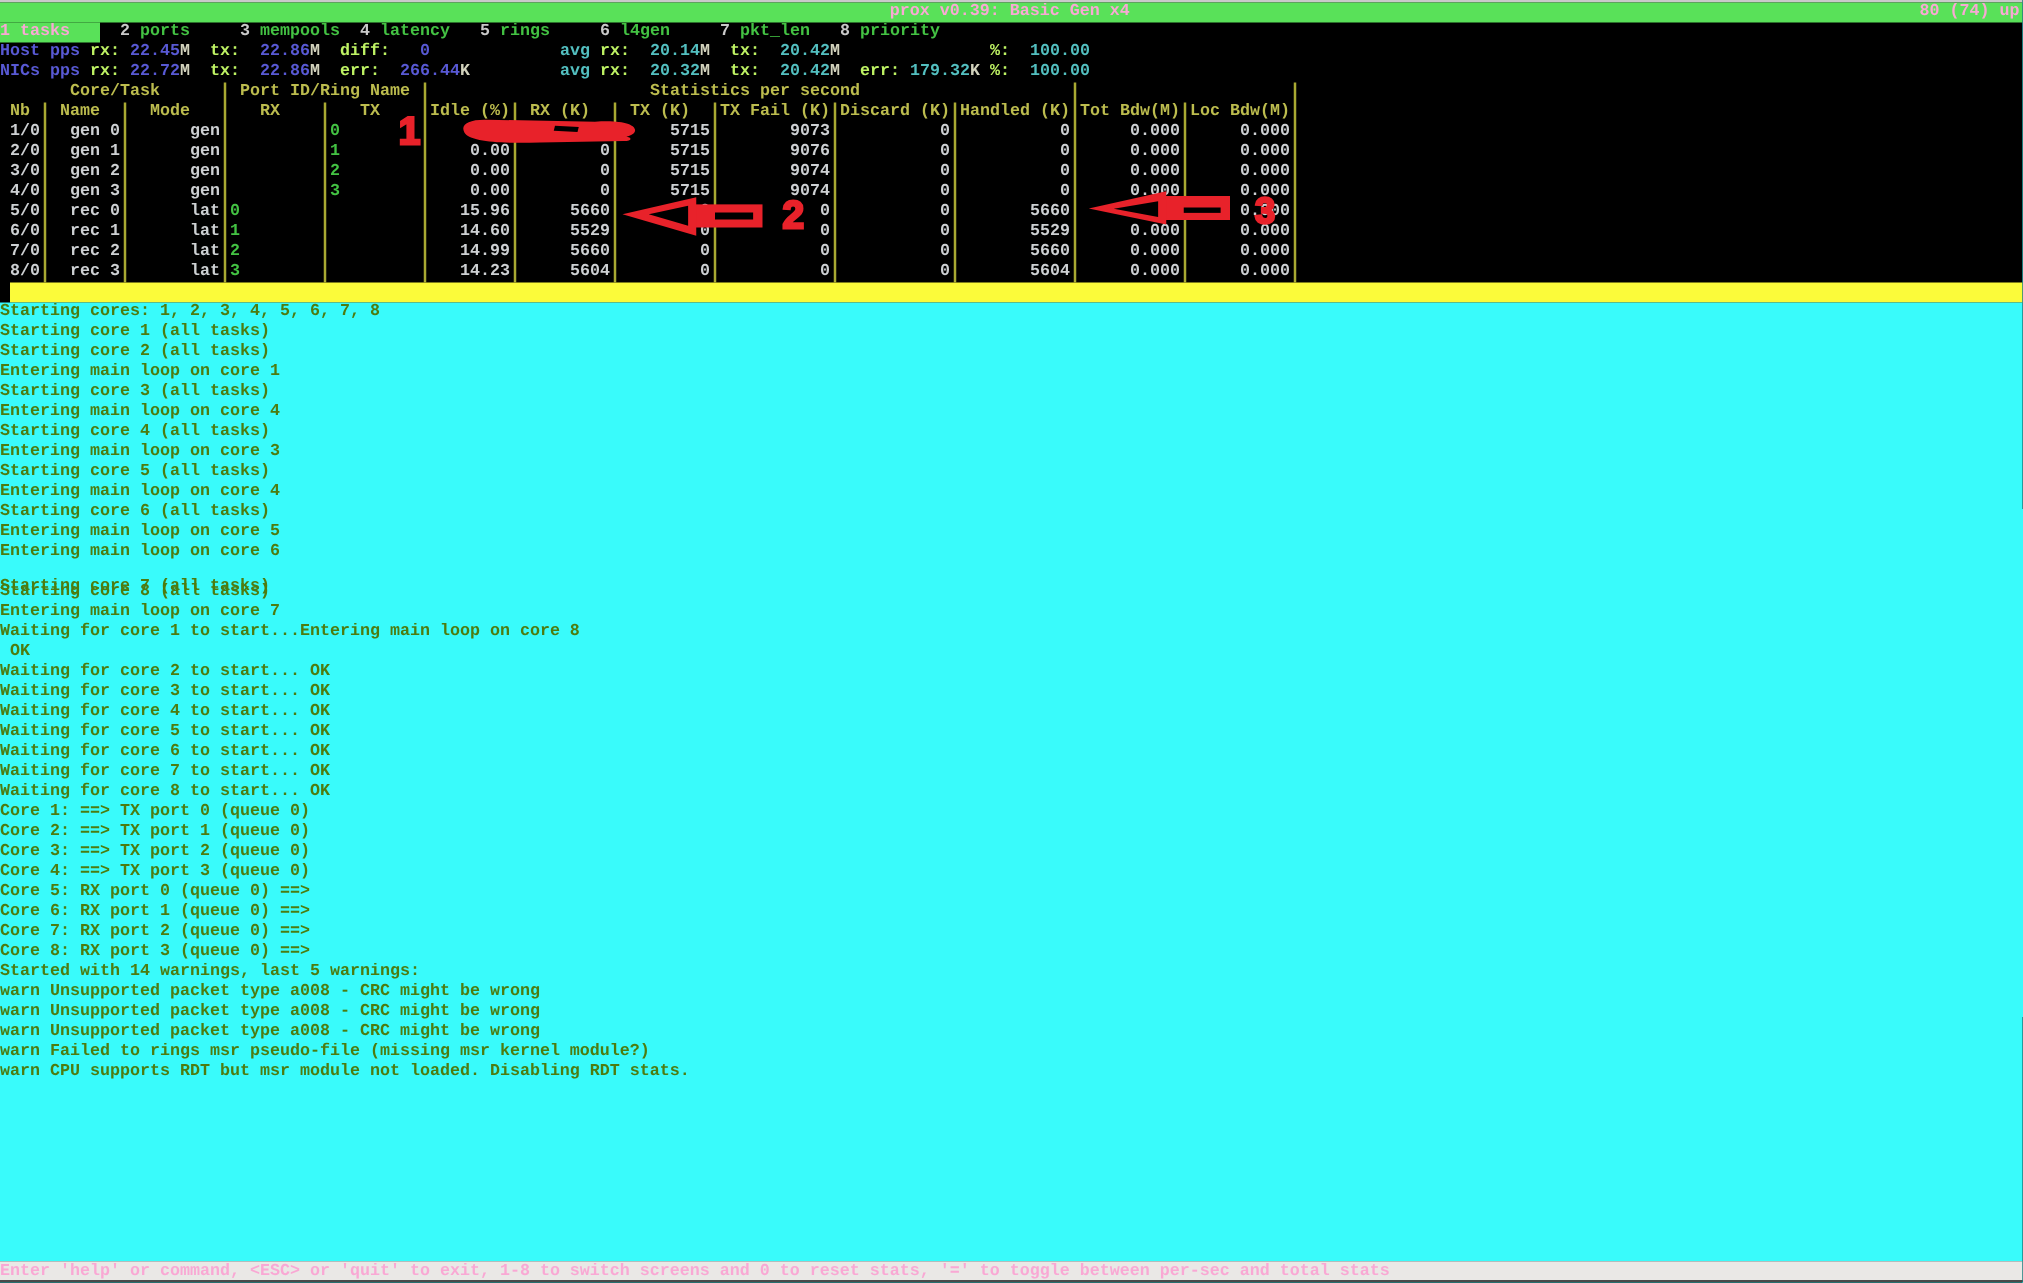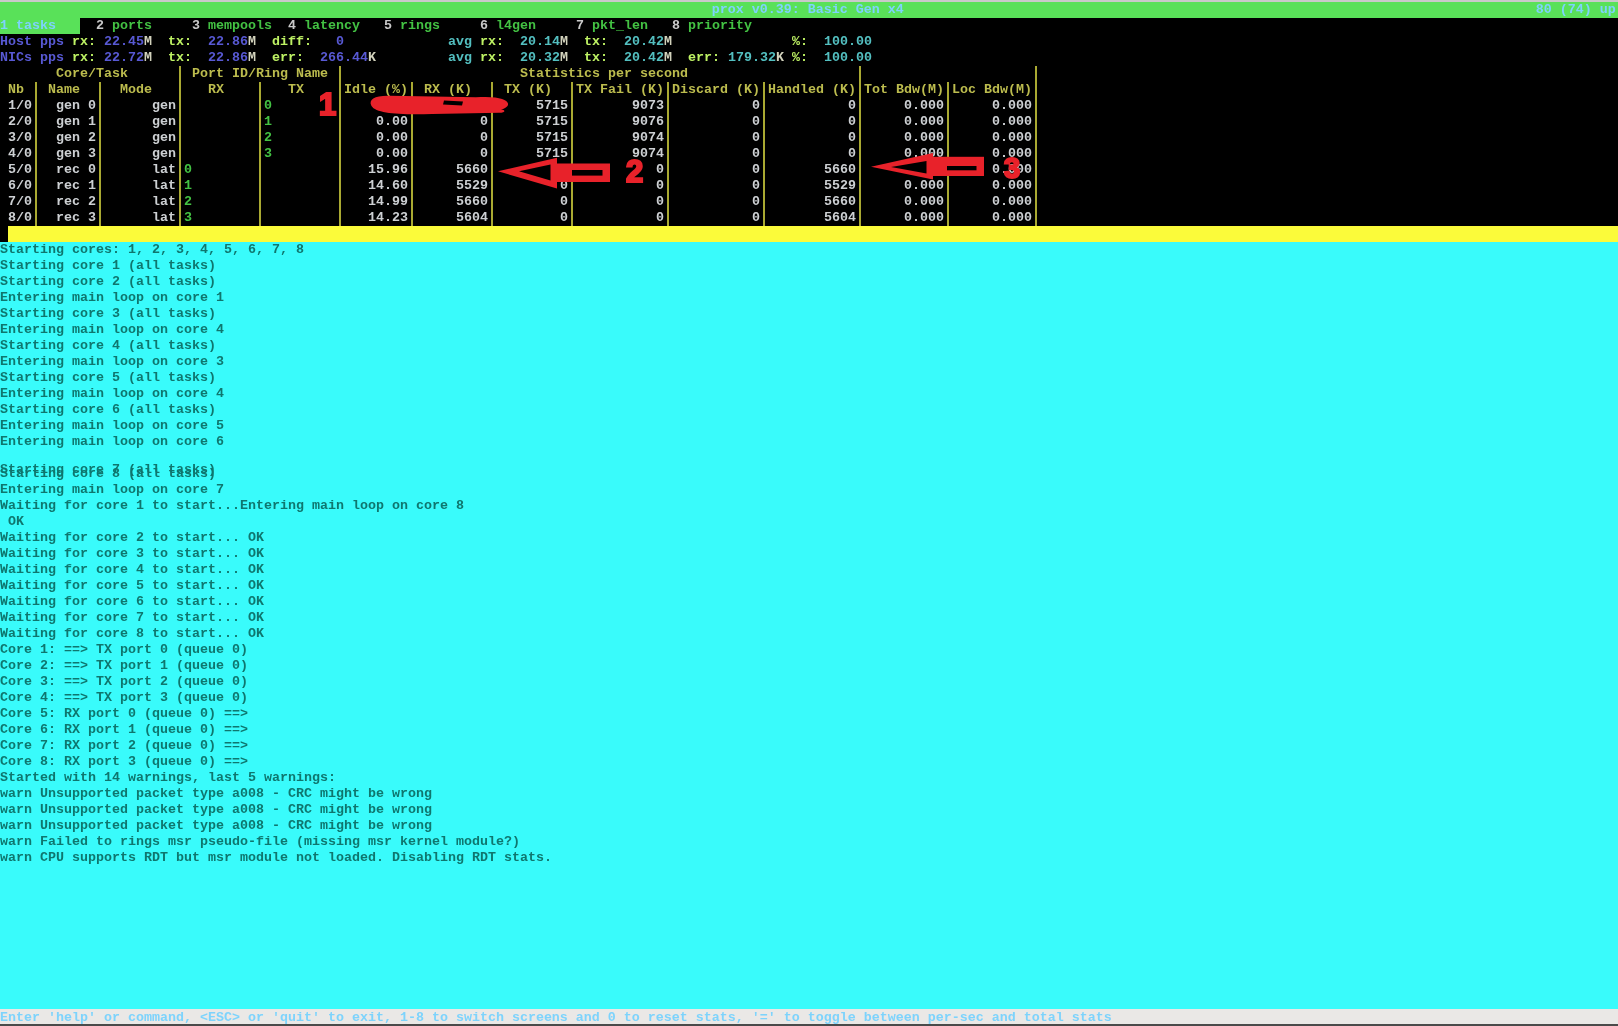--- a/index.html
+++ b/index.html
@@ -8,22 +8,22 @@
 pre.r{position:absolute;left:0;margin:0;font:bold 13.3333px/16px "Liberation Mono",monospace;
  white-space:pre;letter-spacing:0;z-index:3}
 .b{color:#5859d4}
 .p{color:#bef264}
 .c{color:#53bfc0}
 .w{color:#cdd0d3}
 .u{color:#d2d2bc}
 .y{color:#bcbc4e}
 .g{color:#43c243}
 .n{color:#c9c9c9}
-.k{color:#7dd3fc}
-.t{color:#0f766e}
+.k{color:#f9a8d4}
+.t{color:#4d7c0f}
 .vbar{position:absolute;width:2px;background:#a9a932;z-index:2}
 svg.anno{position:absolute;left:0;top:0;z-index:9}
 </style></head><body>
 <div class="bg" style="left:0;top:0;width:1618px;height:2px;background:#c9c9c9"></div>
 <div class="bg" style="left:0;top:2px;width:1618px;height:16px;background:#59e159"></div>
 <div class="bg" style="left:0;top:18px;width:80px;height:16px;background:#59e159"></div>
 <div class="bg" style="left:8px;top:226px;width:1610px;height:16px;background:#fbfb3a"></div>
 <div class="bg" style="left:0;top:242px;width:1618px;height:767px;background:#39fbfb"></div>
 <div class="bg" style="left:0;top:1009px;width:1618px;height:15px;background:#eae8e6"></div>
 <div class="bg" style="left:0;top:1024px;width:1618px;height:2px;background:#4a4a4a"></div>

